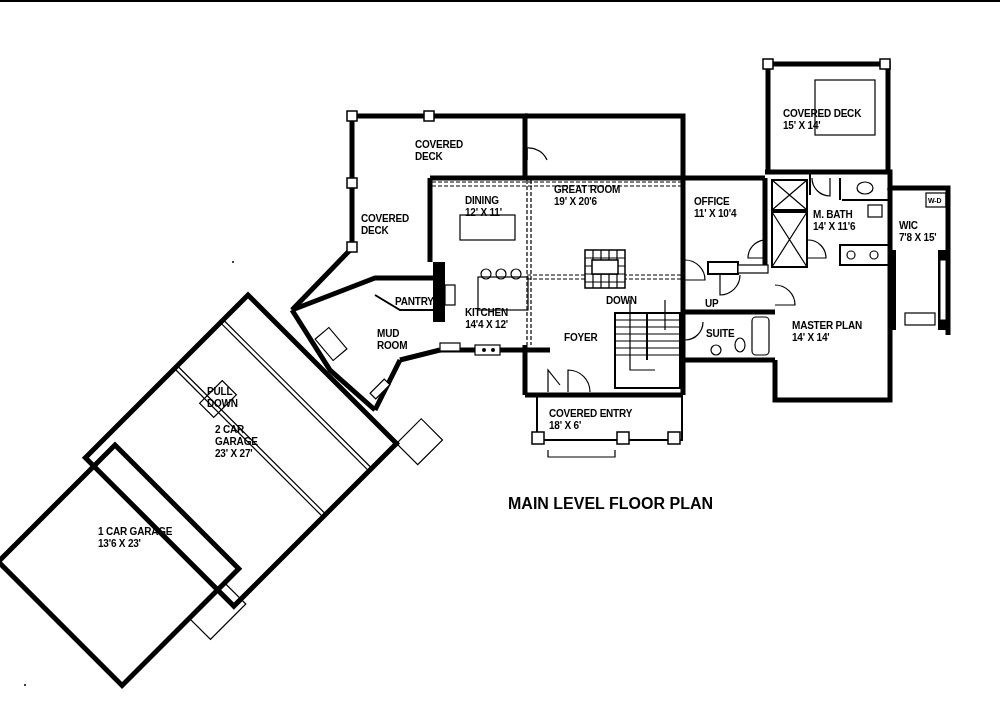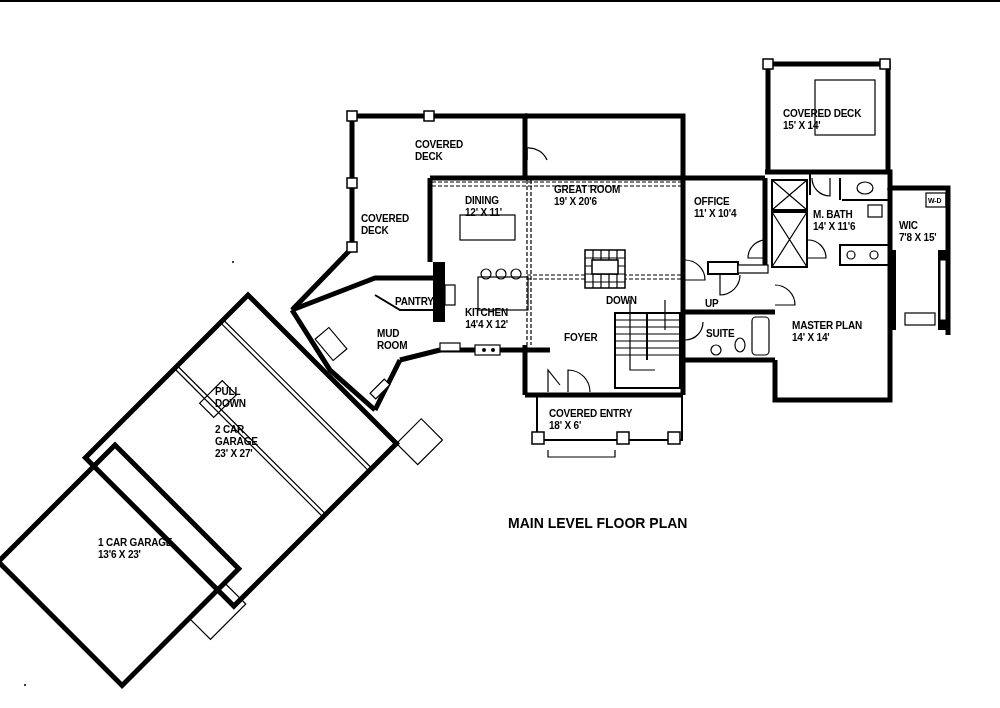--- a/index.html
+++ b/index.html
@@ -1,21 +1,21 @@
 <!DOCTYPE html>
 <html><head>
   <meta charset="utf-8">
   <style>
     html, body { margin: 0; padding: 0; background: #ffffff; }
     body { width: 1000px; height: 708px; position: relative; overflow: hidden; }
     .topline { position: absolute; left: 0; top: 0; width: 1000px; height: 2px; background: #000; }
     svg { position: absolute; left: 0; top: 0; }
     .lbl { position: absolute; font-family: "Liberation Sans", sans-serif; font-size: 10px; font-weight: bold; color: #000; line-height: 12px; white-space: nowrap; letter-spacing: -0.2px; }
     .lbl span { display: block; }
-    .title { position: absolute; left: 508px; top: 495px; font-family: "Liberation Sans", sans-serif; font-size: 14px; font-weight: bold; color: #000; margin-top: 20px; }
+    .title { position: absolute; left: 508px; top: 495px; font-family: "Liberation Sans", sans-serif; font-size: 16px; font-weight: bold; color: #000; }
     .w { stroke: #000; stroke-width: 5; fill: none; stroke-linejoin: miter; }
     .wt { stroke: #000; stroke-width: 2; fill: none; }
     .th { stroke: #000; stroke-width: 1.2; fill: none; }
     .dash { stroke: #000; stroke-width: 1.2; fill: none; stroke-dasharray: 4 2; }
     .post { fill: #fff; stroke: #000; stroke-width: 1.5; }
   </style>
 </head>
 <body>
 
 <div class="topline"></div>
@@ -240,30 +240,30 @@
   <span>SUITE</span>
 </div>
 <div class="lbl" style="left:792px;top:320px;">
   <span>MASTER PLAN</span>
   <span>14' X 14'</span>
 </div>
 <div class="lbl" style="left:549px;top:408px;">
   <span>COVERED ENTRY</span>
   <span>18' X 6'</span>
 </div>
-<div class="lbl" style="left:207px;top:386px;padding-left:8px;">
+<div class="lbl" style="left:207px;top:386px;">
   <span>PULL</span>
   <span>DOWN</span>
 </div>
 <div class="lbl" style="left:215px;top:424px;">
   <span>2 CAR</span>
   <span>GARAGE</span>
   <span>23' X 27'</span>
 </div>
-<div class="lbl" style="left:98px;top:526px;margin-top:11px;">
+<div class="lbl" style="left:98px;top:526px;">
   <span>1 CAR GARAGE</span>
   <span>13'6 X 23'</span>
 </div>
 <div class="lbl" style="left:928px;top:195px;font-size:7px;">
   <span>W-D</span>
 </div>
 
 <div class="title">MAIN LEVEL FLOOR PLAN</div>
 
 </body></html>

